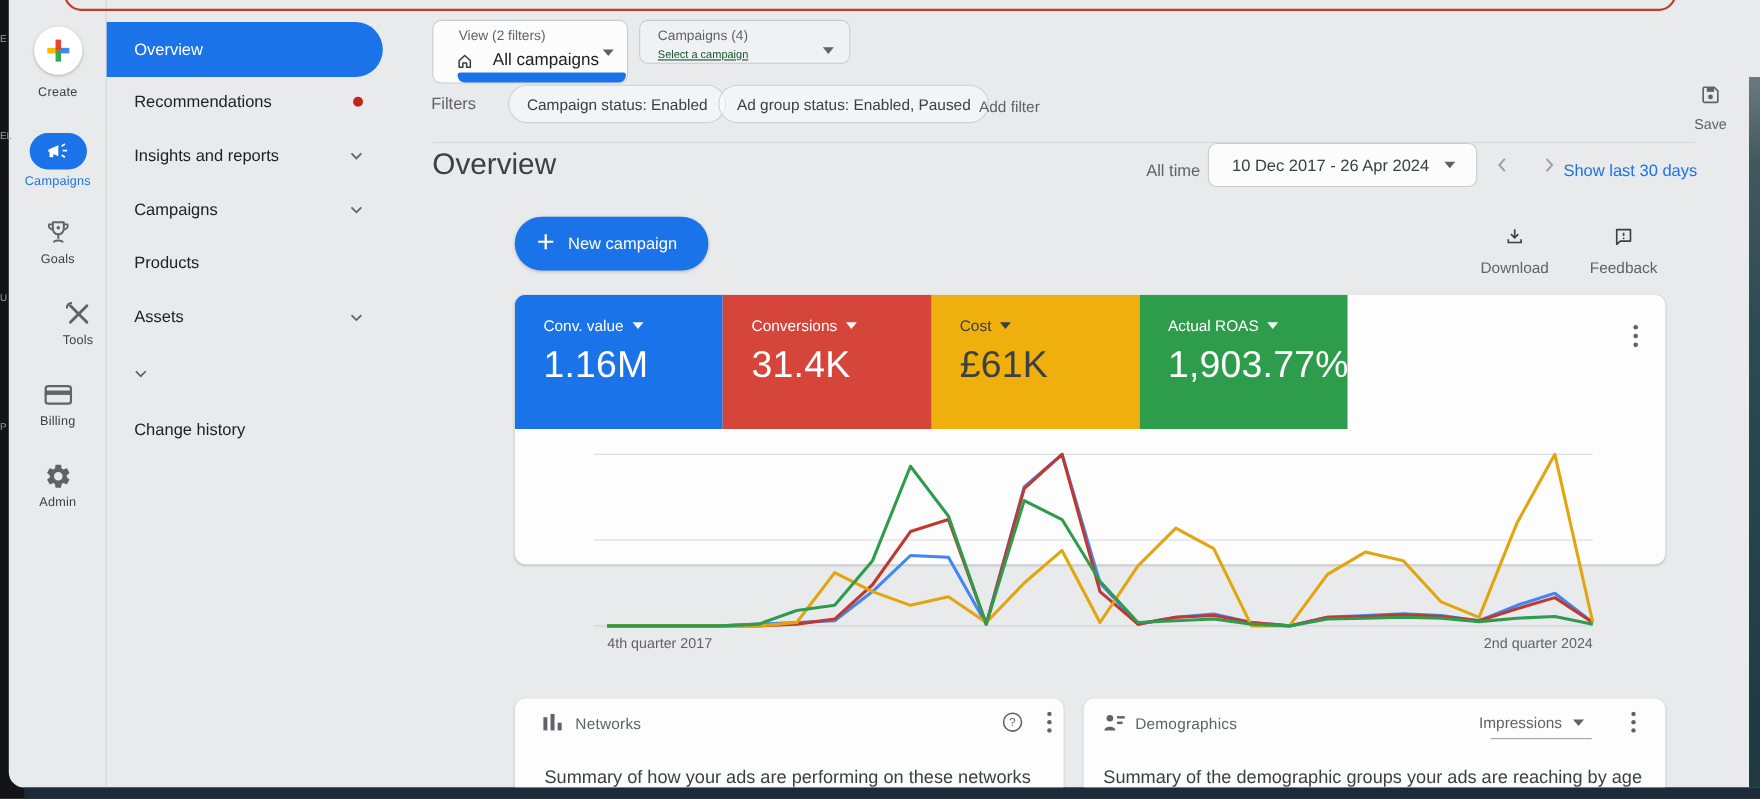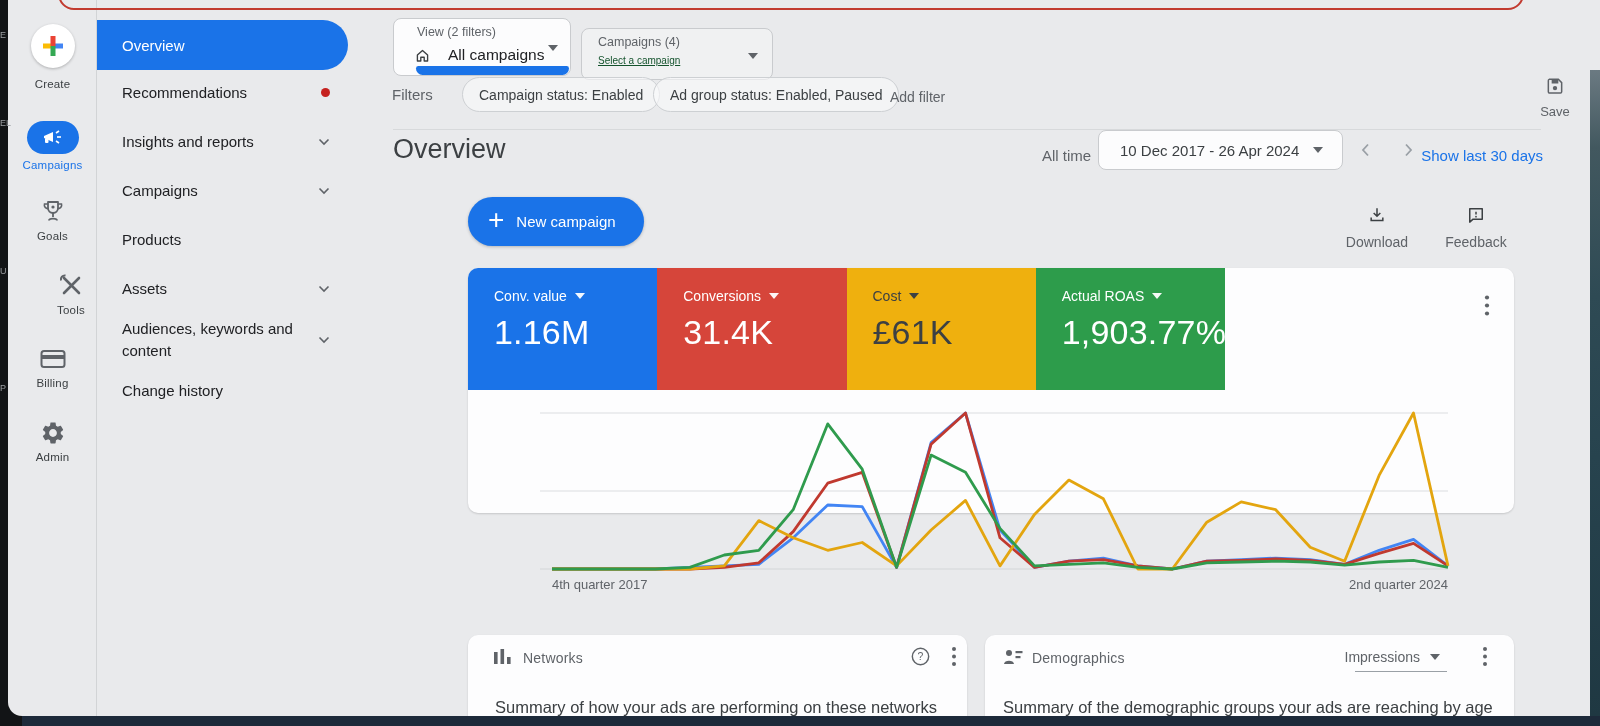--- a/index.html
+++ b/index.html
@@ -29,21 +29,21 @@
   .nav-item.twoline { min-height:53px; }
   .nav-dot { width:9px; height:9px; border-radius:50%; background:#c5221f; }
   .nav-chev { color:#5f6368; }
   
   #view-box { position:absolute; left:385px; top:18px; width:178px; height:58px; background:#fcfcfd; border:1px solid #c9cbce; border-radius:8px; }
   #view-box .small-lbl { position:absolute; left:23px; top:6px; font-size:12.5px; color:#5f6368; }
   #view-box .val-row { position:absolute; left:20px; top:27px; display:flex; align-items:center;gap:11px; }
   #view-box .val-row .v { font-size:15.5px; color:#202124; margin-left:6px; }
   #view-underline { position:absolute; left:22px; right:1px; bottom:0; height:9px; background:#1a73e8; border-radius:3px 3px 8px 8px; }
   #view-box .tri { position:absolute; right:12px; top:26px; }
-  #camp-box { position:absolute; left:573px; top:28px; width:192px; height:52px; background:rgba(255,255,255,.35); border:1px solid #c9cbce; border-radius:8px; }
+  #camp-box { position:absolute; left:573px; top:18px; width:192px; height:40px; background:rgba(255,255,255,.35); border:1px solid #c9cbce; border-radius:8px; }
   #camp-box .small-lbl { position:absolute; left:16px; top:6px; font-size:12.5px; color:#5f6368; }
   #camp-box .v { position:absolute; left:16px; top:26px; font-size:10px; color:#14532d;text-decoration:underline; }
   #camp-box .tri { position:absolute; right:14px; top:24px; }
   .tri { width:0; height:0; border-left:5px solid transparent; border-right:5px solid transparent; border-top:6px solid #5f6368; }
   .tri.white { border-top-color:rgba(255,255,255,.95); }
   .tri.dark { border-top-color:#3c4043; }
   #save-btn { position:absolute; left:1514px; top:76px; width:66px; text-align:center; color:#5f6368; }
   #save-btn .t { font-size:13px; margin-top:4px; color:#5f6368; }
   
   #filters-label { position:absolute; left:384px; top:86px; font-size:15px; color:#5f6368; }
@@ -211,21 +211,20 @@
         </div>
         <div class="nav-item">
           <span class="lbl">Assets</span>
           <span class="nav-chev">
             <svg width="12" height="8" viewBox="0 0 12 8">
               <polyline points="1.5,1.5 6,6 10.5,1.5" fill="none" stroke="#5f6368" stroke-width="1.6"></polyline>
             </svg>
           </span>
         </div>
         <div class="nav-item twoline">
-          <span class="lbl">Audiences, keywords and content</span>
           <span class="nav-chev">
             <svg width="12" height="8" viewBox="0 0 12 8">
               <polyline points="1.5,1.5 6,6 10.5,1.5" fill="none" stroke="#5f6368" stroke-width="1.6"></polyline>
             </svg>
           </span>
         </div>
         <div class="nav-item">
           <span class="lbl">Change history</span>
         </div>
       </div>

